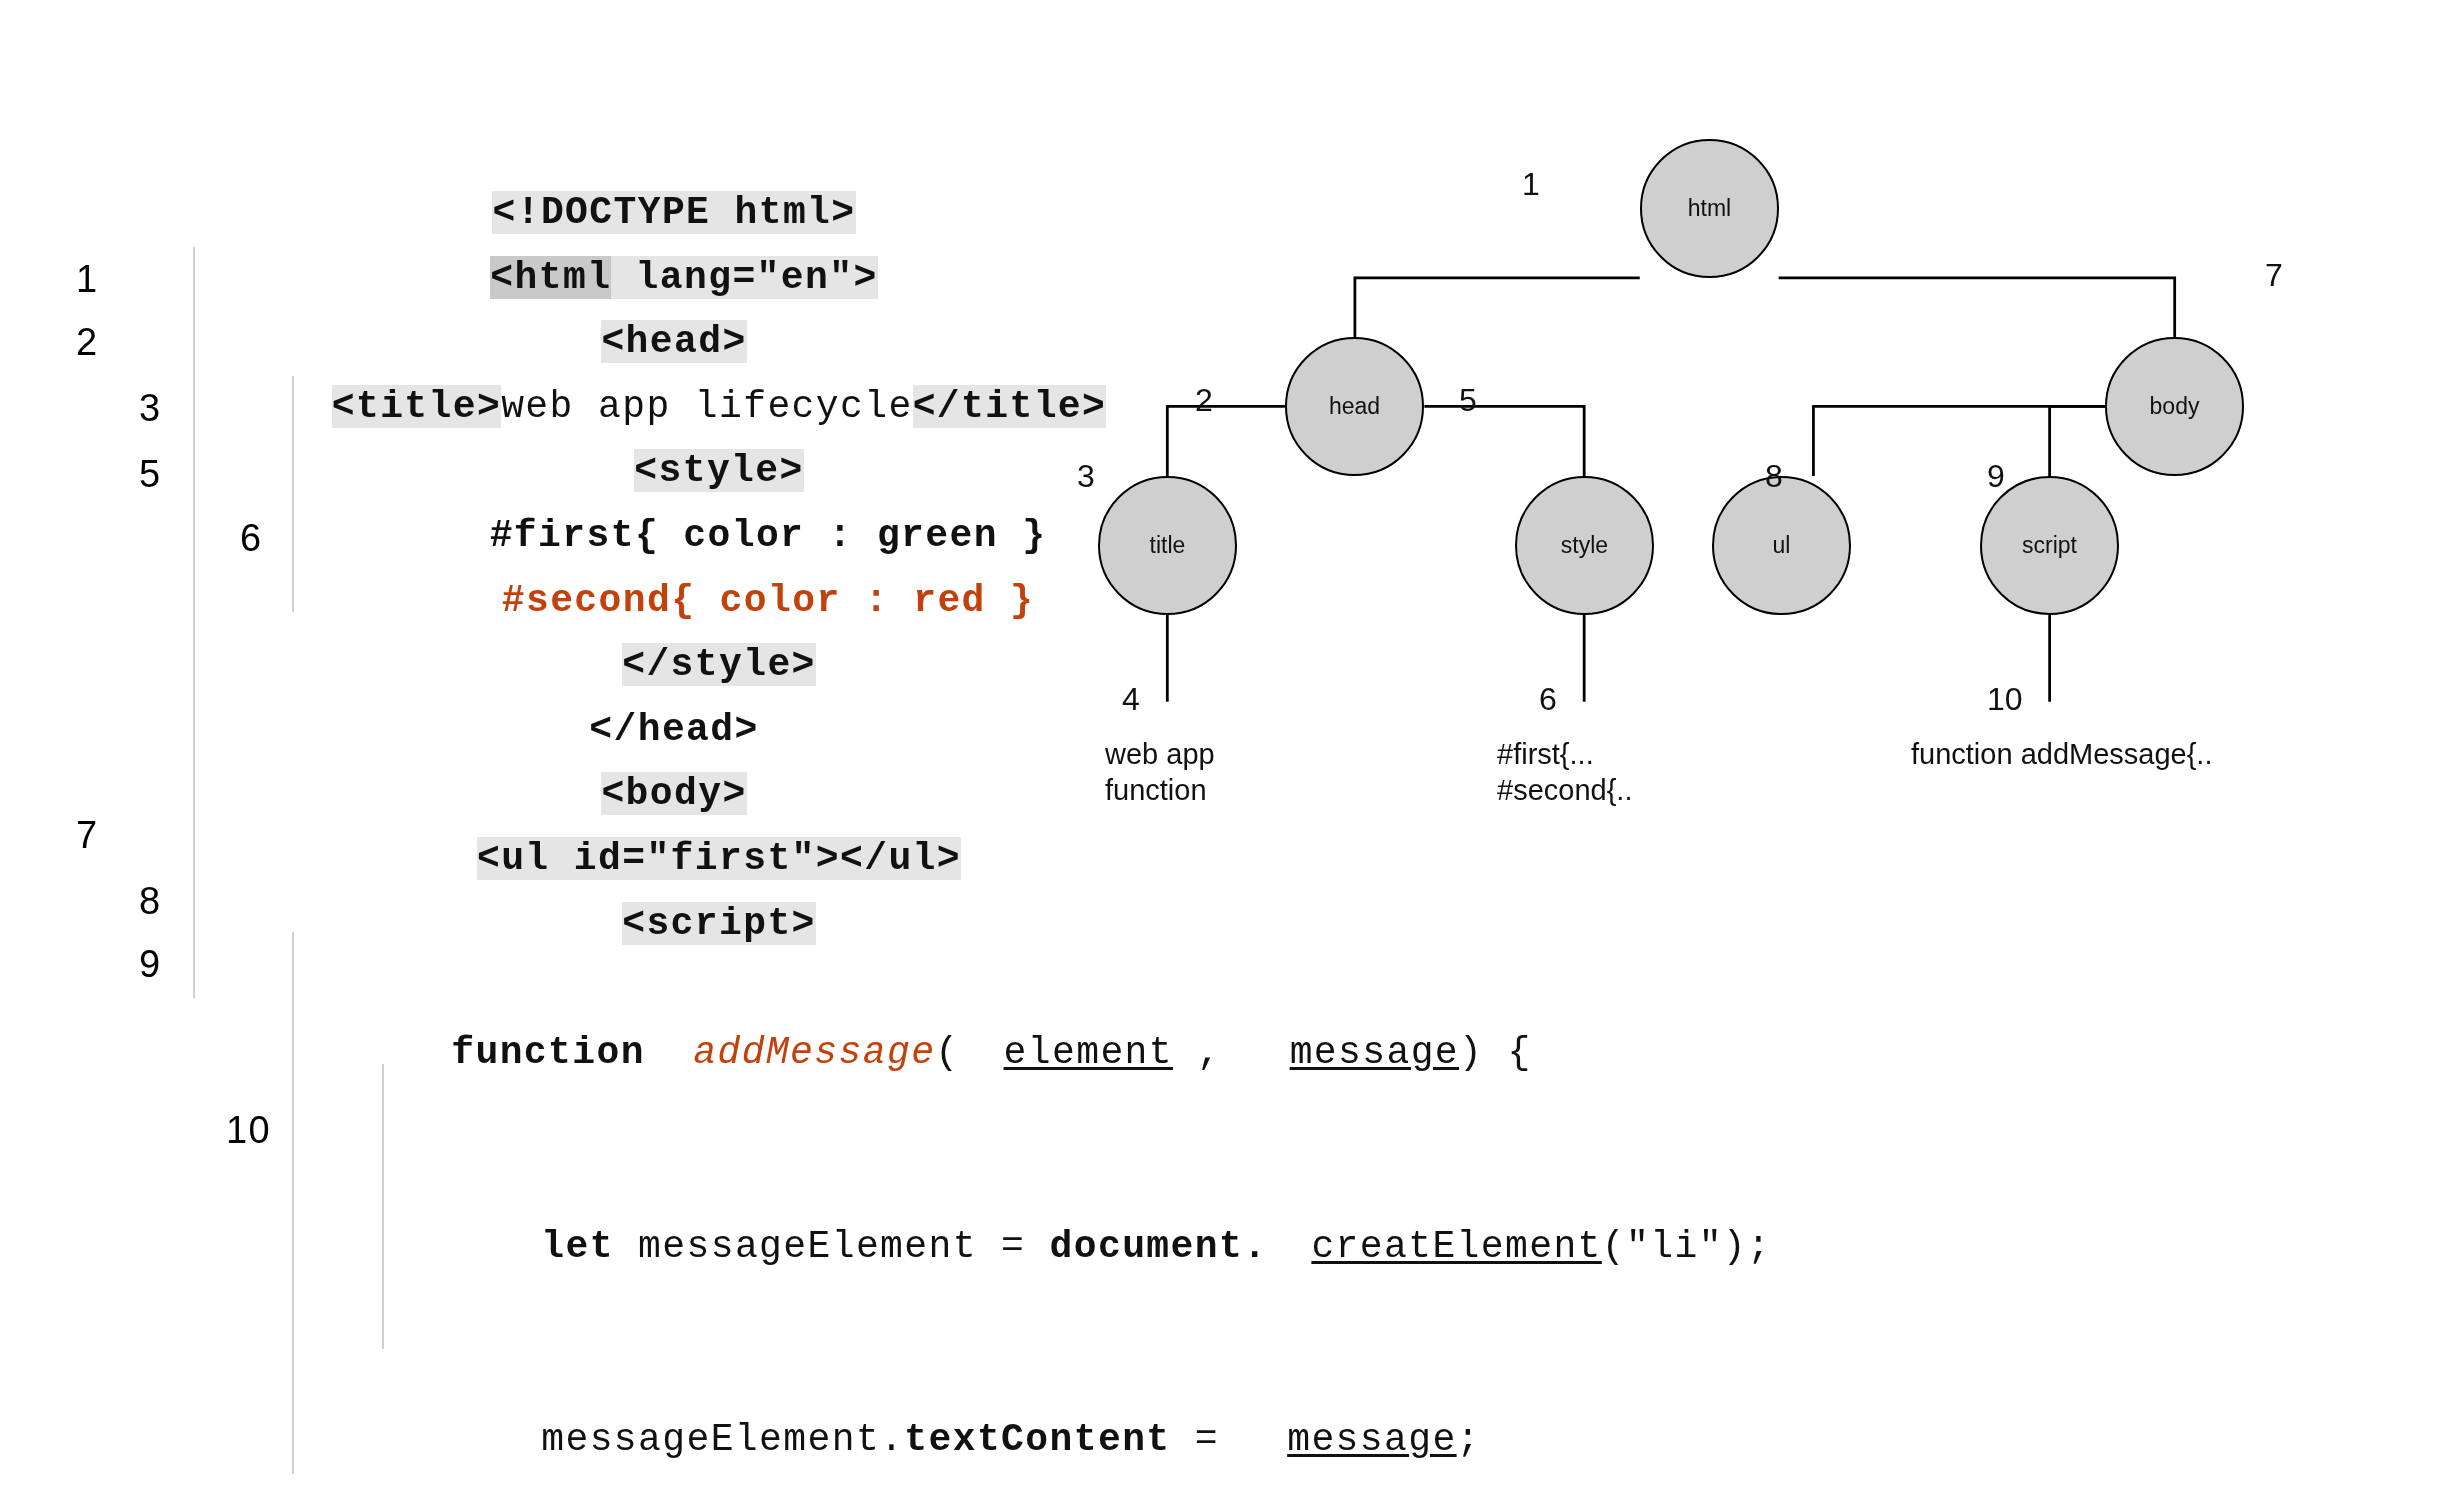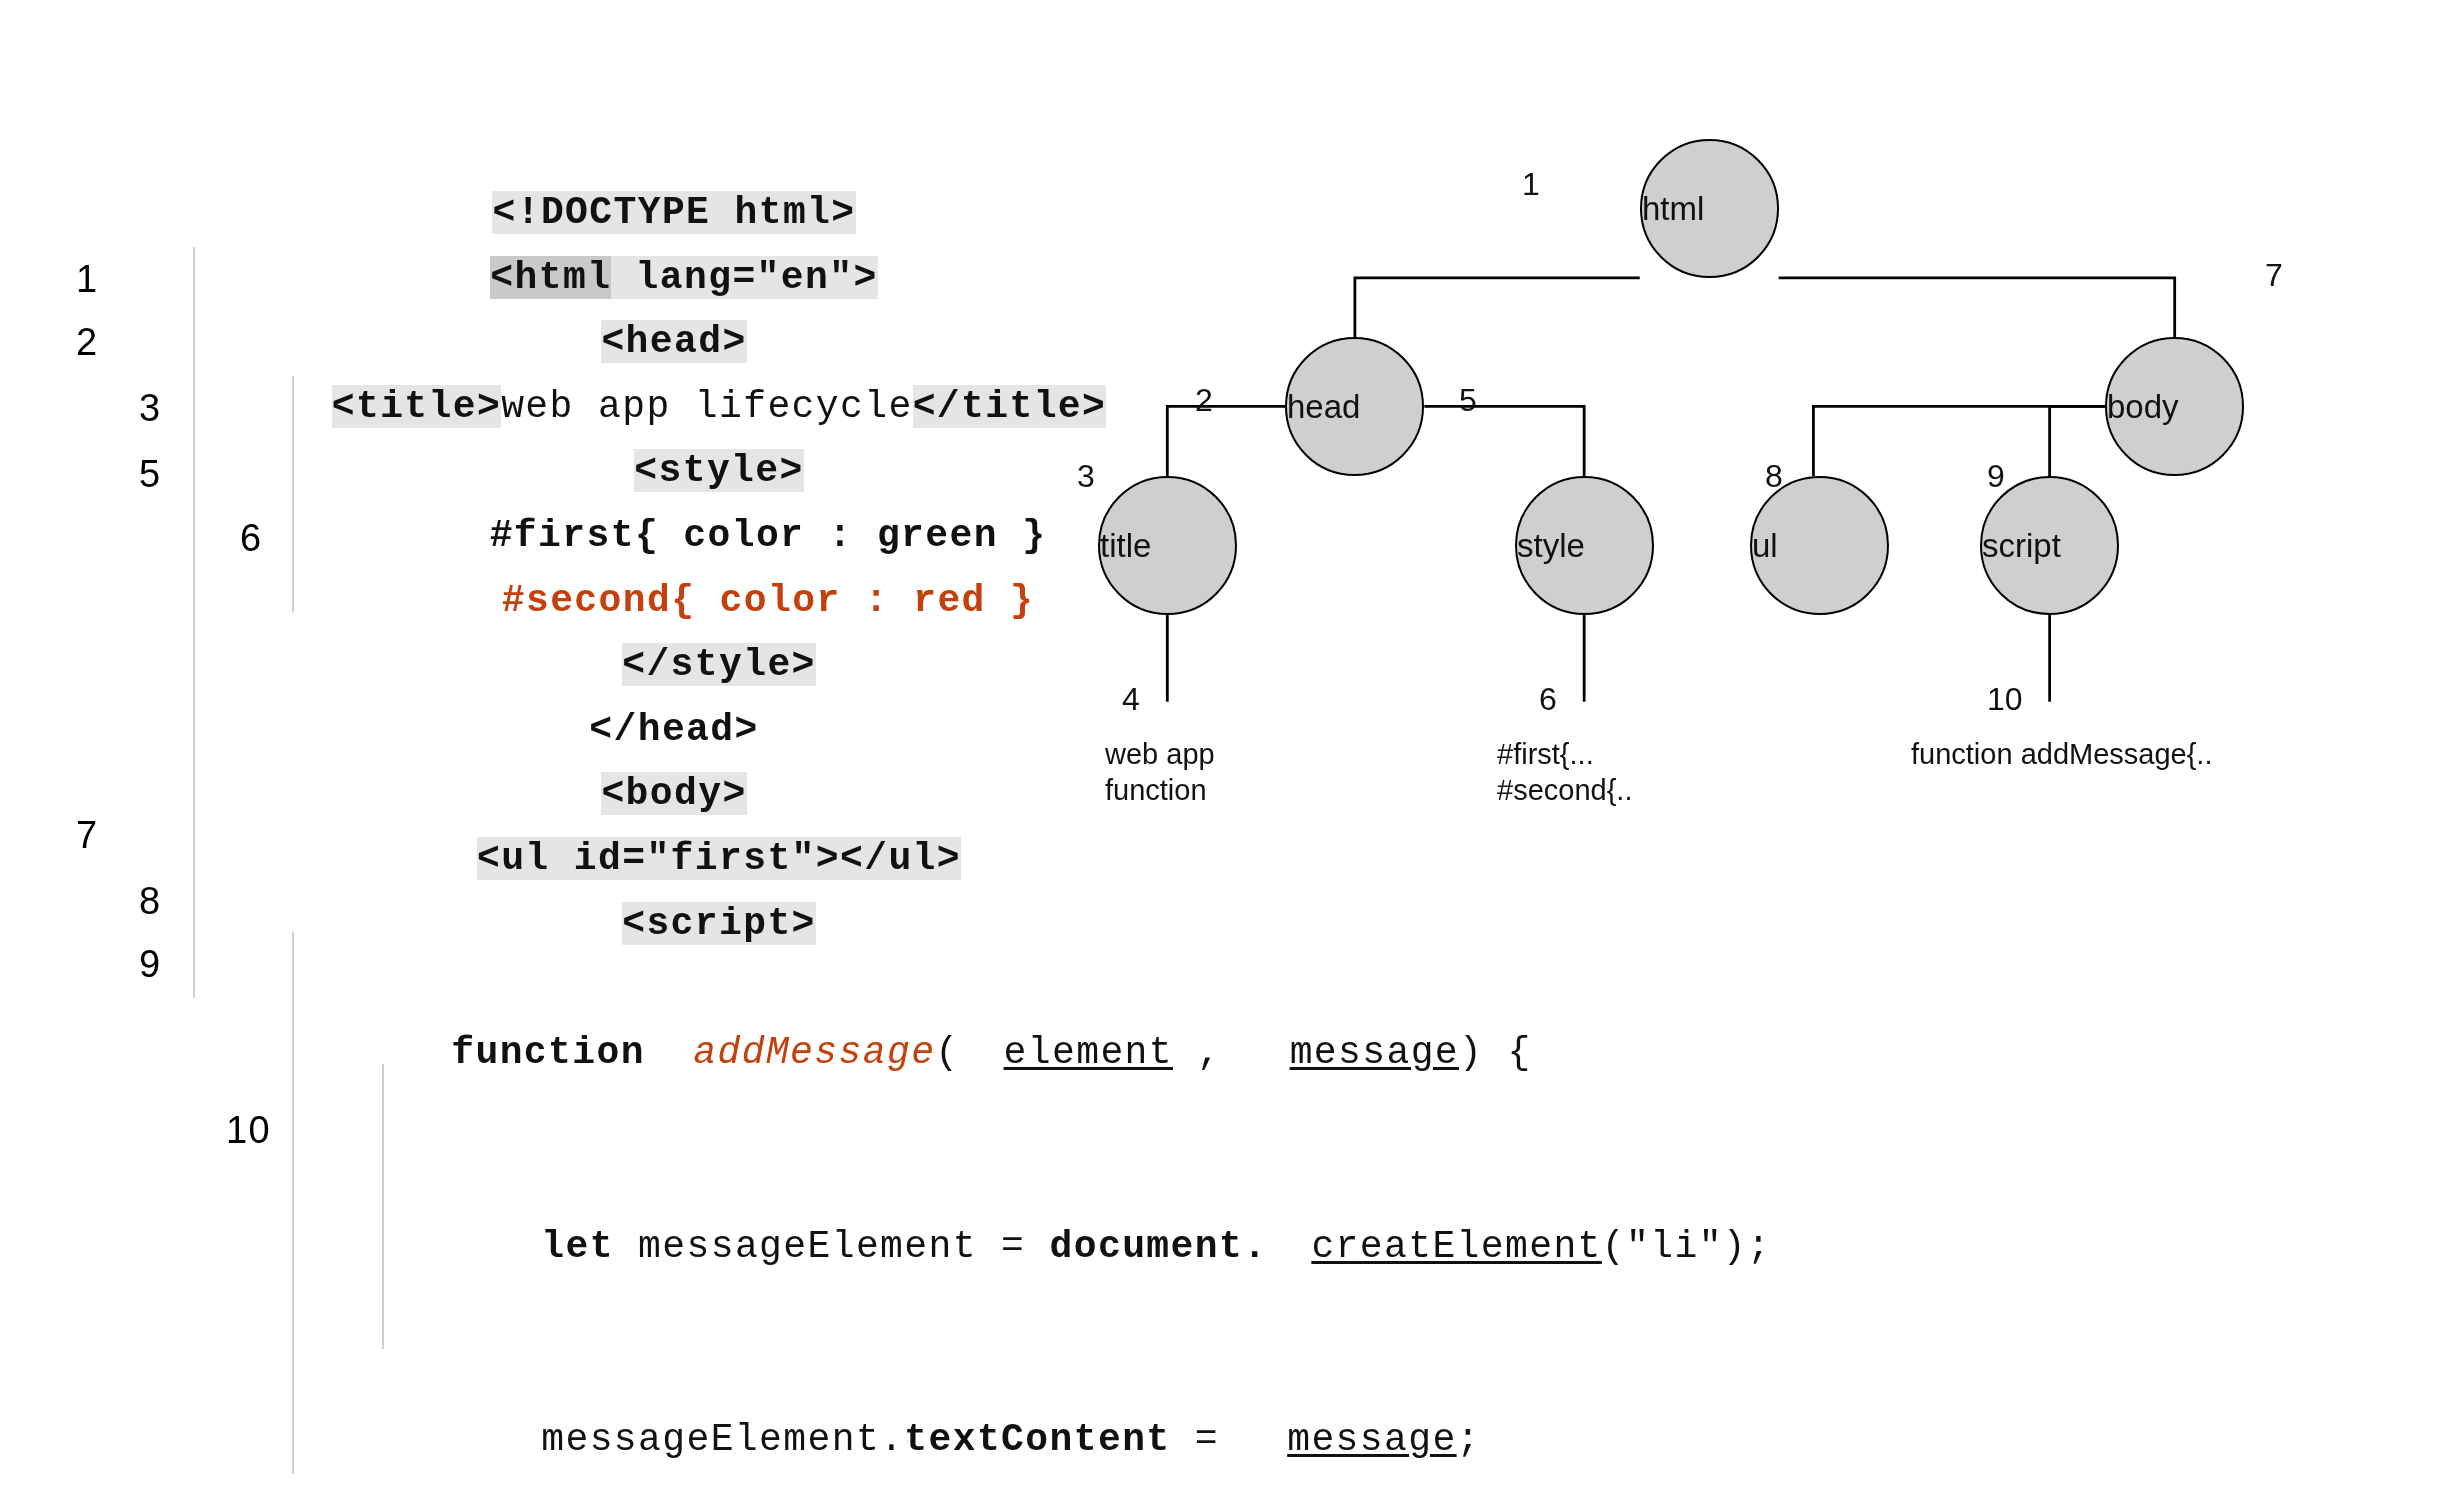--- a/index.html
+++ b/index.html
@@ -59,22 +59,22 @@
   .tree-svg { position:absolute; left:0; top:0; }
   .node {
     position: absolute;
     width: 139px;
     height: 139px;
     border-radius: 50%;
     background: #cfcfcf;
     border: 2.8px solid #000;
     display: flex;
     align-items: center;
-    justify-content: flex-start;
-    font-size: 33px;
+    justify-content: center;
+    font-size: 23px;
     box-sizing: border-box;
   }
   .tree-num {
     position: absolute;
     font-size: 32px;
   }
   .leaf-text {
     position: absolute;
     font-size: 29px;
     line-height: 1.25;
@@ -156,21 +156,21 @@
       </div>
     <div class="node" style="left:1028px; top:240px;">
         <span>body</span>
       </div>
     <div class="node" style="left:21px;   top:379px;">
         <span>title</span>
       </div>
     <div class="node" style="left:438px;  top:379px;">
         <span>style</span>
       </div>
-    <div class="node" style="left:673px;  top:379px;">
+    <div class="node" style="left:635px;  top:379px;">
         <span>ul</span>
       </div>
     <div class="node" style="left:903px; top:379px;">
         <span>script</span>
       </div>
 
     <span class="tree-num" style="left:445px;  top:69px;">1</span>
     <span class="tree-num" style="left:118px;  top:285px;">2</span>
     <span class="tree-num" style="left:1188px; top:160px;">7</span>
     <span class="tree-num" style="left:382px;  top:285px;">5</span>

